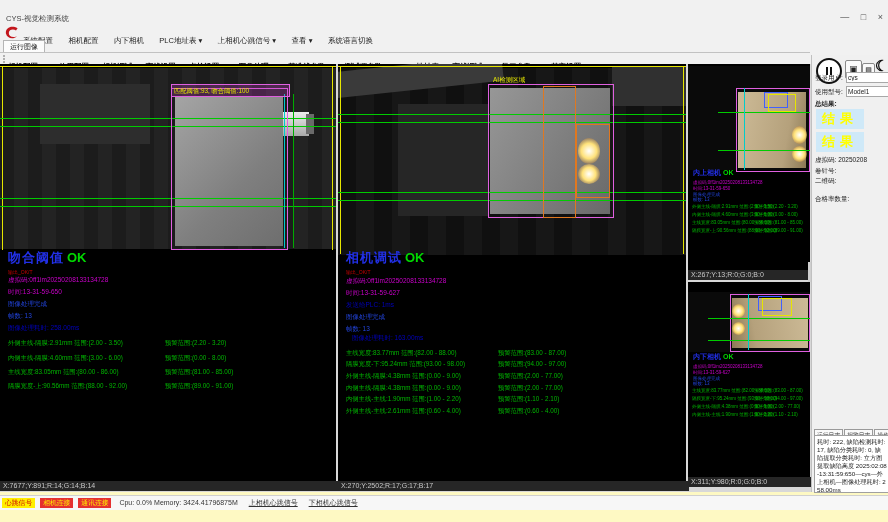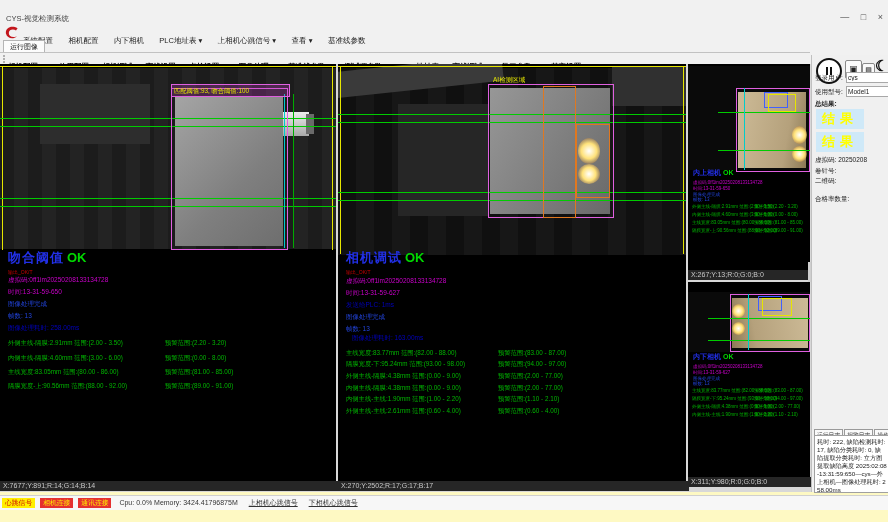--- a/index.html
+++ b/index.html
@@ -82,21 +82,21 @@
           <path d="M17 4 C8 -1 1 5 2.5 11 C4 17 12 18.5 16 14 C11 16.5 6 14.5 6 10 C6 5.5 12 4.5 15 7 Z" fill="#c3161c"></path>
         </svg>
     </div>
     <div class="abs menu-row">
       <span>系统配置</span>
       <span>相机配置</span>
       <span>内下相机</span>
       <span>PLC地址表 ▾</span>
       <span>上相机心跳信号 ▾</span>
       <span>查看 ▾</span>
-      <span>基准线参数</span>
+      <span>系统语言切换</span>
     </div>
     <div class="abs tab">运行图像</div>
     <div class="abs tabline"></div>
     <div class="abs grip"></div>
     <div class="abs toolbar">
       <span>相机配置</span>
       <span>AI使用配置</span>
       <span>相机调试</span>
       <span>离线设置</span>
       <span>点检设置 ▾</span>

